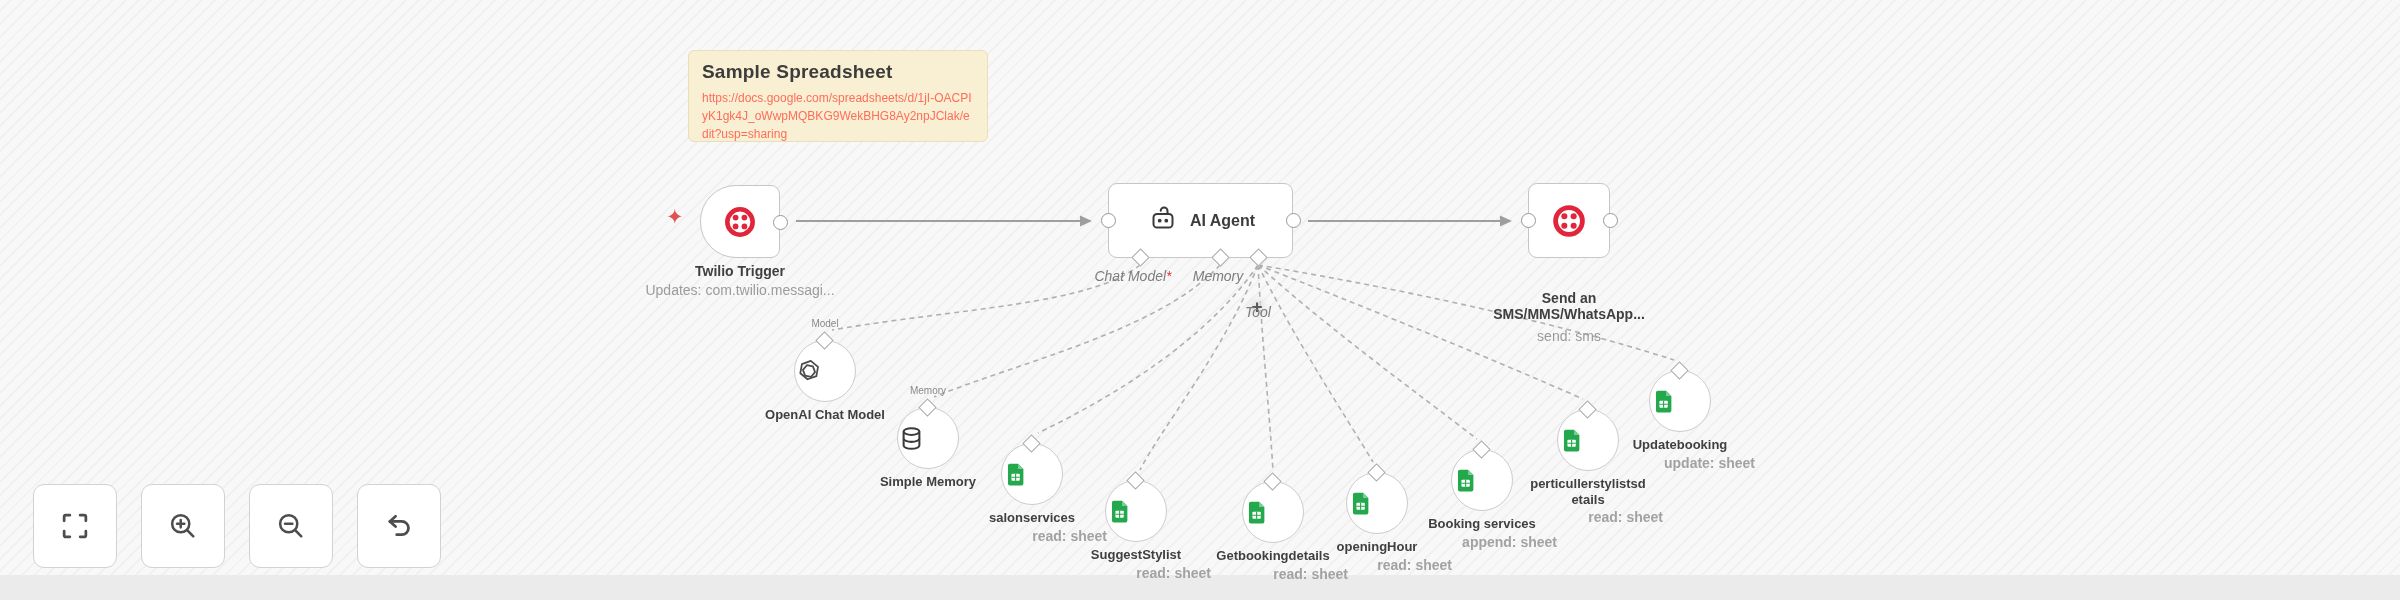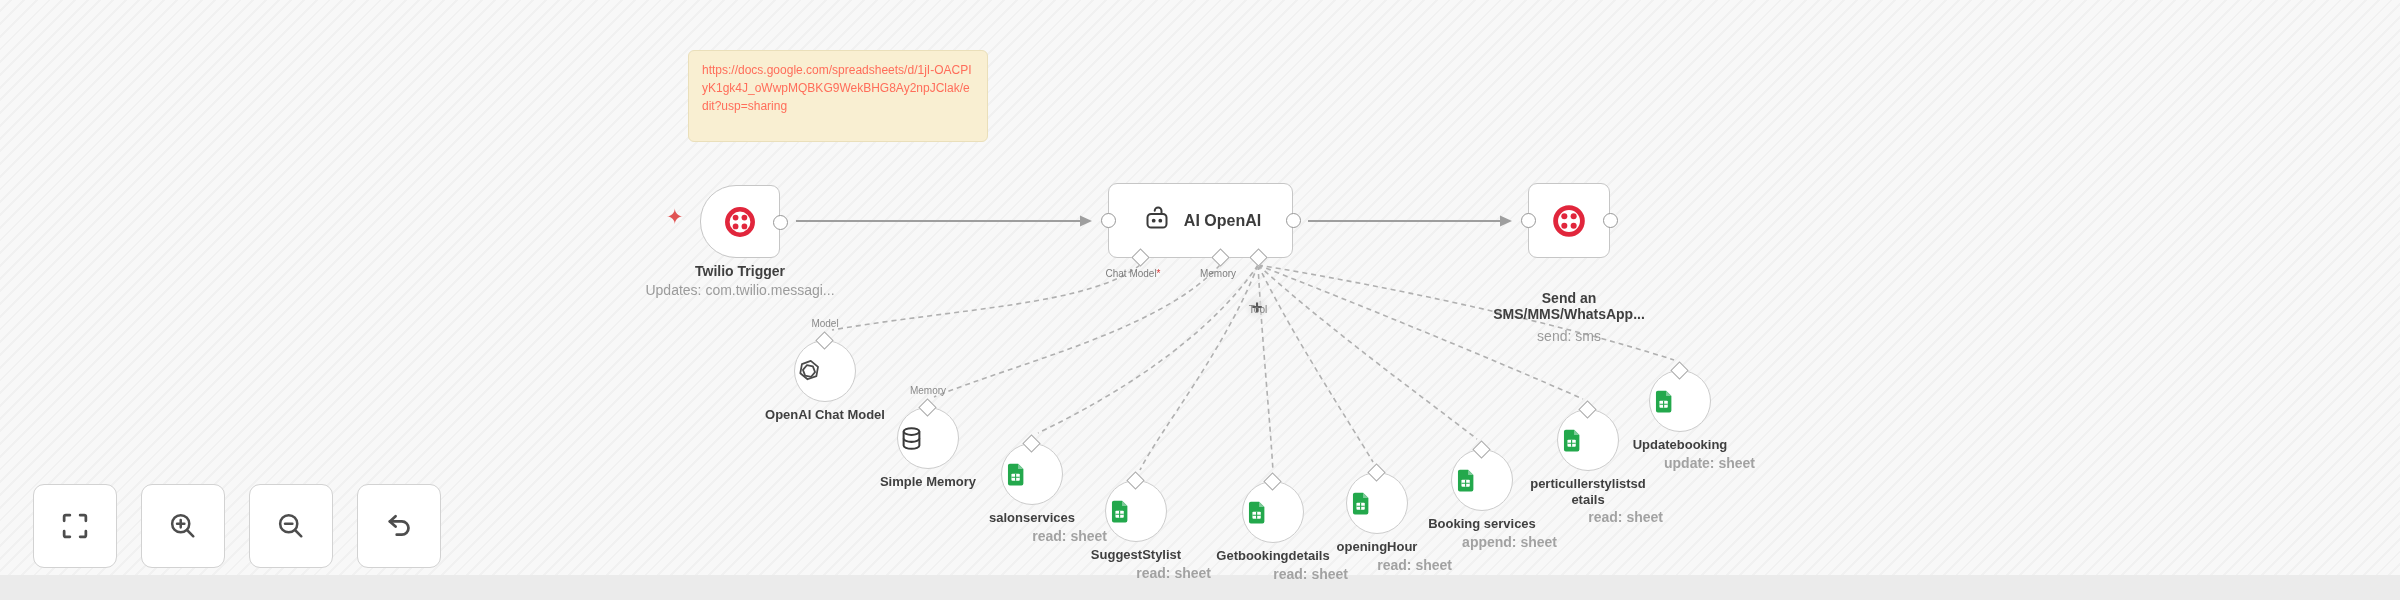--- a/index.html
+++ b/index.html
@@ -26,21 +26,21 @@
     display:flex;align-items:center;justify-content:center;}
   .node.trigger{left:700px;top:185px;width:80px;height:73px;border-radius:36px 9px 9px 36px;}
   .node.agent{left:1108px;top:183px;width:185px;height:75px;border-radius:9px;gap:10px;}
   .node.sender{left:1528px;top:183px;width:82px;height:75px;border-radius:9px;}
   .agent-title{font-size:16px;font-weight:700;color:#3c3c3c;}
   .cport{position:absolute;width:15px;height:15px;border-radius:50%;background:#fff;border:1.6px solid #979797;box-sizing:border-box;}
   .diamond{position:absolute;width:11px;height:11px;background:#fff;border:1.5px solid #ababab;transform:rotate(45deg);box-sizing:content-box;}
 
   .node-label{position:absolute;z-index:3;font-size:14px;font-weight:700;color:#3f3f3f;text-align:center;transform:translateX(-50%);}
   .node-sub{position:absolute;z-index:3;font-size:14px;color:#9b9b9b;text-align:center;transform:translateX(-50%);}
-  .port-label{position:absolute;z-index:3;font-size:10px;color:#7d7d7d;transform:translateX(-50%);white-space:nowrap;}
+  .port-label{position:absolute;z-index:3;font-size:14px;color:#7d7d7d;transform:translateX(-50%);white-space:nowrap;font-style:italic;}
   .req{color:#d73434;}
 
   .spark{position:absolute;left:666px;top:206px;z-index:3;color:#e05252;font-size:21px;line-height:1;}
 
   
   .subnode{position:absolute;width:62px;z-index:3;}
   .subnode .circle{width:62px;height:62px;border-radius:50%;background:#fff;border:1.6px solid #cccccc;
     box-sizing:border-box;display:flex;align-items:center;justify-content:flex-start;position:relative;}
   .subnode .diamond{top:-7px;left:50%;margin-left:-7px;}
   .sn-port-label{position:absolute;top:-23px;left:50%;transform:translateX(-50%);font-size:10px;color:#8a8a8a;white-space:nowrap;}
@@ -111,38 +111,39 @@
     <path class="edge-dashed" d="M1258 265 C 1200 350, 1090 408, 1038 433"></path>
     <path class="edge-dashed" d="M1258 265 C 1225 350, 1160 430, 1140 470"></path>
     <path class="edge-dashed" d="M1258 265 C 1262 340, 1270 420, 1273 471"></path>
     <path class="edge-dashed" d="M1258 265 C 1295 340, 1345 415, 1373 462"></path>
     <path class="edge-dashed" d="M1258 265 C 1330 330, 1420 395, 1477 439"></path>
     <path class="edge-dashed" d="M1258 265 C 1360 305, 1490 358, 1583 399"></path>
     <path class="edge-dashed" d="M1258 265 C 1380 285, 1550 320, 1674 360"></path>
   </svg>
 
   <div class="sticky">
+    <h1>Sample Spreadsheet</h1>
     <div class="lnk">https://docs.google.com/spreadsheets/d/1jI-OACPIyK1gk4J_oWwpMQBKG9WekBHG8Ay2npJClak/edit?usp=sharing</div>
   </div>
 
   <span class="spark">✦</span>
   <div class="node trigger">
     <svg width="36" height="36">
         <use href="#sym-twilio"></use>
       </svg>
     <span class="cport" style="right:-8.5px;top:29px;"></span>
   </div>
   <div class="node-label" style="left:740px;top:263px;">Twilio Trigger</div>
   <div class="node-sub" style="left:740px;top:282px;">Updates: com.twilio.messagi...</div>
 
   <div class="node agent">
     <svg width="34" height="34">
         <use href="#sym-robot"></use>
       </svg>
-    <span class="agent-title">AI OpenAI</span>
+    <span class="agent-title">AI Agent</span>
     <span class="cport" style="left:-8.5px;top:29px;"></span>
     <span class="cport" style="right:-8.5px;top:29px;"></span>
     <span class="diamond" style="left:25px;bottom:-7px;"></span>
     <span class="diamond" style="left:105px;bottom:-7px;"></span>
     <span class="diamond" style="left:143px;bottom:-7px;"></span>
   </div>
   <div class="port-label" style="left:1133px;top:268px;"><span>Chat Model</span><span class="req">*</span></div>
   <div class="port-label" style="left:1218px;top:268px;"><span>Memory</span></div>
   <div class="port-label" style="left:1258px;top:268px;margin-top:36px;"><span>Tool</span></div>
   <div class="add-tool">+</div>

